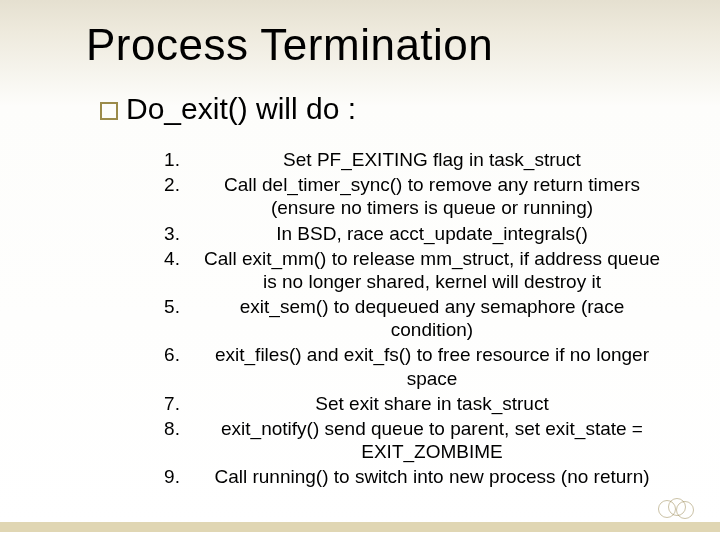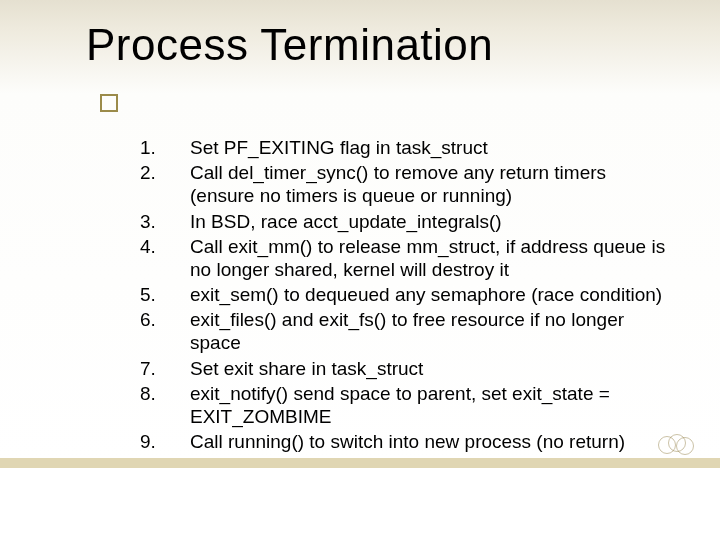--- a/index.html
+++ b/index.html
@@ -7,21 +7,21 @@
     padding: 0;
     width: 720px;
     height: 540px;
     overflow: hidden;
     background: #fff;
     font-family: Arial, "Helvetica Neue", Helvetica, sans-serif;
   }
   .slide {
     position: relative;
     width: 720px;
-    height: 468px;
+    height: 532px;
     box-sizing: border-box;
     background: linear-gradient(to bottom,
       #e5e0d0 0%,
       #eeeadd 6%,
       #fdfdfb 20%,
       #ffffff 100%);
     padding-left: 19px;
   }
   .title {
     position: absolute;
@@ -52,23 +52,24 @@
     top: 2px;
   }
   .list-wrap {
     position: absolute;
     left: 140px;
     top: 136px;
     width: 534px;
   }
   ol.steps {
     list-style: none;
-    margin: 0;
+    margin: 12px;
     padding: 0;
     counter-reset: step;
+    text-align: center;
   }
   ol.steps > li {
     counter-increment: step;
     position: relative;
     font-size: 19px;
     line-height: 1.22;
     color: #000;
     margin-bottom: 2px;
     padding-left: 50px;
   }
@@ -106,32 +107,33 @@
 </style>
 </head>
 <body>
 
 <div class="slide">
 
   <div class="title">Process Termination</div>
 
   <div class="subhead">
     <span class="bullet-square"></span>
+    <span>Do_exit() will do :</span>
   </div>
 
   <div class="list-wrap">
     <ol class="steps">
       <li>Set PF_EXITING flag in task_struct</li>
       <li>Call del_timer_sync() to remove any return timers (ensure no timers is queue or running)</li>
       <li>In BSD, race acct_update_integrals()</li>
       <li>Call exit_mm() to release mm_struct, if address queue is no longer shared, kernel will destroy it</li>
       <li> exit_sem() to dequeued any semaphore (race condition)</li>
       <li>exit_files() and exit_fs() to free resource if no longer space</li>
       <li>Set exit share in task_struct</li>
-      <li>exit_notify() send space to parent, set exit_state = EXIT_ZOMBIME</li>
+      <li>exit_notify() send queue to parent, set exit_state = EXIT_ZOMBIME</li>
       <li>Call  running() to switch into new process (no return)</li>
     </ol>
   </div>
 
   <div class="footer-deco">
     <div class="ring r1"></div>
     <div class="ring r2"></div>
     <div class="ring r3"></div>
   </div>
   <div class="footer-accent"></div>

